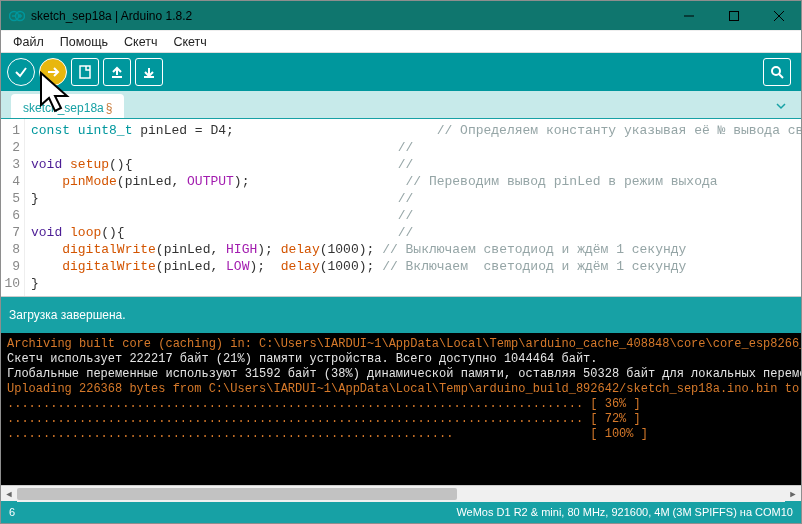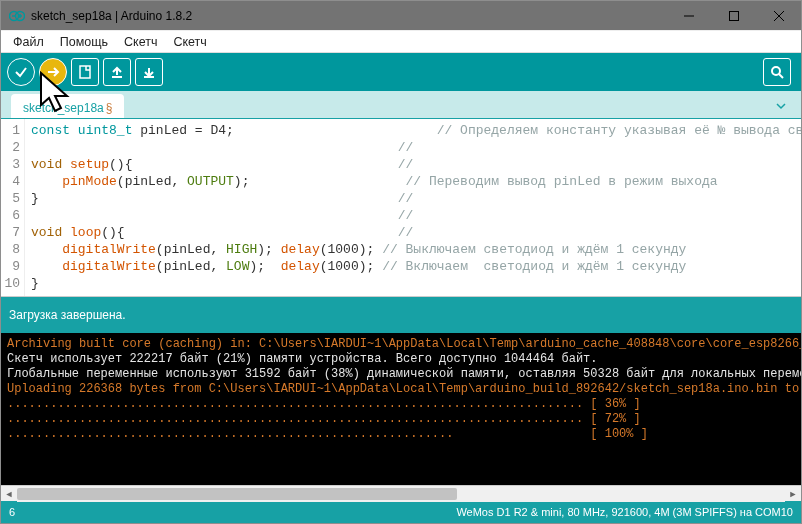--- a/index.html
+++ b/index.html
@@ -1,41 +1,41 @@
 <!DOCTYPE html>
 <html><head>
 <meta charset="utf-8">
 <style>
   * { margin: 0; padding: 0; box-sizing: border-box; }
   body { font-family: "Segoe UI", Tahoma, sans-serif; font-size: 12px; background: #fff; overflow: hidden; }
   .window { width: 802px; height: 524px; border: 1px solid #8e8e8e; display: flex; flex-direction: column; position: relative; }
-  .titlebar { height: 30px; background: #737373; display: flex; align-items: center; padding-left: 8px; border-bottom: 1px solid #eee; }
+  .titlebar { height: 30px; background: #0f766e; display: flex; align-items: center; padding-left: 8px; border-bottom: 1px solid #eee; }
   .titlebar .ico { width: 16px; height: 16px; margin-right: 6px; }
   .titlebar .title { flex: 1; font-size: 12px; color: #000; }
   .winbtn { width: 45px; height: 29px; display: flex; align-items: center; justify-content: center; }
   .menubar { height: 22px; background: #fff; display: flex; align-items: center; padding-left: 4px; font-size: 12.5px; color: #222; border-bottom: 1px solid #ddd; }
   .menubar div { padding: 2px 8px; }
   .toolbar { height: 38px; background: #00979d; display: flex; align-items: center; padding: 0 6px; }
   .tbtn { width: 28px; height: 28px; border-radius: 3px; margin-right: 4px; display: flex; align-items: center; justify-content: center; border: 1px solid #fff; background: #00979d; cursor: pointer; }
   .tbtn.round { border-radius: 50%; }
   .tbtn.active { background: #e8b70e; }
   .tspacer { flex: 1; }
   .tabbar { height: 28px; background: #c7eaea; display: flex; align-items: flex-end; padding-left: 10px; border-bottom: 1px solid #17a1a5; }
   .tab { background: #fff; height: 24px; padding: 4px 12px 0 12px; border-radius: 4px 4px 0 0; font-size: 12px; color: #17a1a5; display: flex; align-items: center; }
   .tab .mod { color: #c97a3a; margin-left: 2px; }
   .tabright { margin-left: auto; width: 28px; height: 24px; display: flex; align-items: center; justify-content: center; margin-right: 6px; }
   .editor { flex: 0 0 auto; height: 178px; background: #fff; display: flex; font-family: Consolas, "Courier New", monospace; font-size: 13px; line-height: 17px; overflow: hidden; border-bottom: 1px solid #ccc; }
   .gutter { width: 24px; background: #fff; color: #888; text-align: right; padding: 3px 4px 0 0; border-right: 1px solid #eee; }
   .gutter div { height: 17px; }
   .code { flex: 1; padding: 3px 0 0 6px; white-space: pre; overflow-x: auto; overflow-y: hidden; position: relative; color: #333; }
   .code .ln { height: 17px; }
-  .kw { color: #a16207; margin-top: 23px; }
+  .kw { color: #4c1d95; margin-top: 23px; }
   .ty { color: #00979d; }
   .fn { color: #d35400; }
-  .cst { color: #4d7c0f; }
+  .cst { color: #a21caf; }
   .cm { color: #95a5a6; }
   .statusbar { height: 36px; background: #17a1a5; color: #fff; display: flex; align-items: center; padding: 0 8px; font-size: 12px; }
   .console { flex: 1; background: #000; color: #fff; font-family: Consolas, "Courier New", monospace; font-size: 12px; line-height: 15px; padding: 4px 6px; overflow: hidden; white-space: pre; }
   .console .or { color: #d6792a; }
   .console .wh { color: #e5e5e5; }
   .hscroll { height: 16px; background: #f0f0f0; display: flex; align-items: center; border-top: 1px solid #ccc; }
   .hscroll .track { flex: 1; height: 16px; background: #f0f0f0; position: relative; }
   .hscroll .thumb { position: absolute; left: 0; top: 2px; height: 12px; width: 440px; background: #c2c2c2; border-radius: 2px; }
   .hscroll .arrow { width: 16px; height: 16px; display: flex; align-items: center; justify-content: center; color: #666; font-size: 9px; }
   .footer { height: 22px; background: #17a1a5; color: #fff; display: flex; align-items: center; padding: 0 8px; font-size: 11px; }

